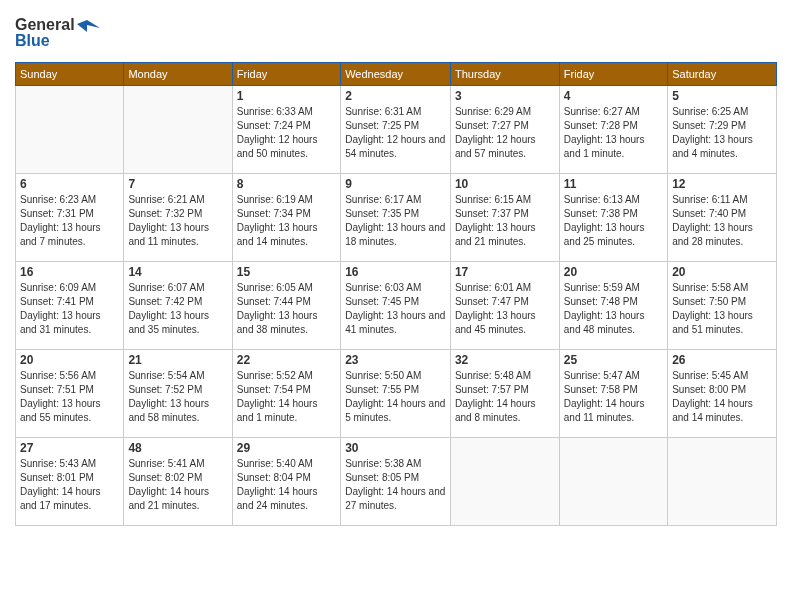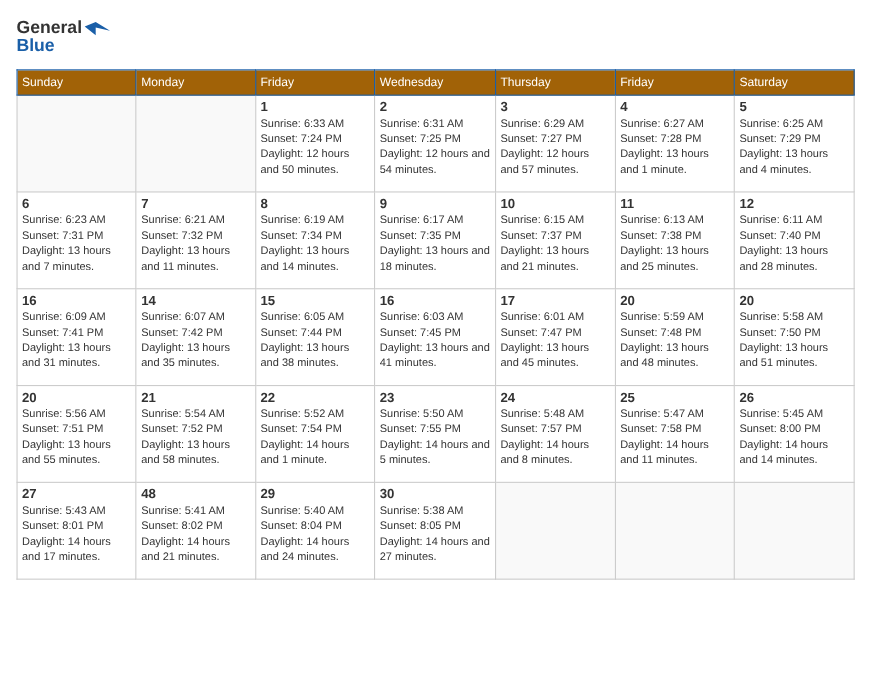--- a/index.html
+++ b/index.html
@@ -179,21 +179,21 @@
           </td>
           <td>
             <span class="day-num">22</span>
             <div class="day-info">Sunrise: 5:52 AM<br>Sunset: 7:54 PM<br>Daylight: 14 hours and 1 minute.</div>
           </td>
           <td>
             <span class="day-num">23</span>
             <div class="day-info">Sunrise: 5:50 AM<br>Sunset: 7:55 PM<br>Daylight: 14 hours and 5 minutes.</div>
           </td>
           <td>
-            <span class="day-num">24</span>
+            <span class="day-num">32</span>
             <div class="day-info">Sunrise: 5:48 AM<br>Sunset: 7:57 PM<br>Daylight: 14 hours and 8 minutes.</div>
           </td>
           <td>
             <span class="day-num">25</span>
             <div class="day-info">Sunrise: 5:47 AM<br>Sunset: 7:58 PM<br>Daylight: 14 hours and 11 minutes.</div>
           </td>
           <td>
             <span class="day-num">26</span>
             <div class="day-info">Sunrise: 5:45 AM<br>Sunset: 8:00 PM<br>Daylight: 14 hours and 14 minutes.</div>
           </td>

